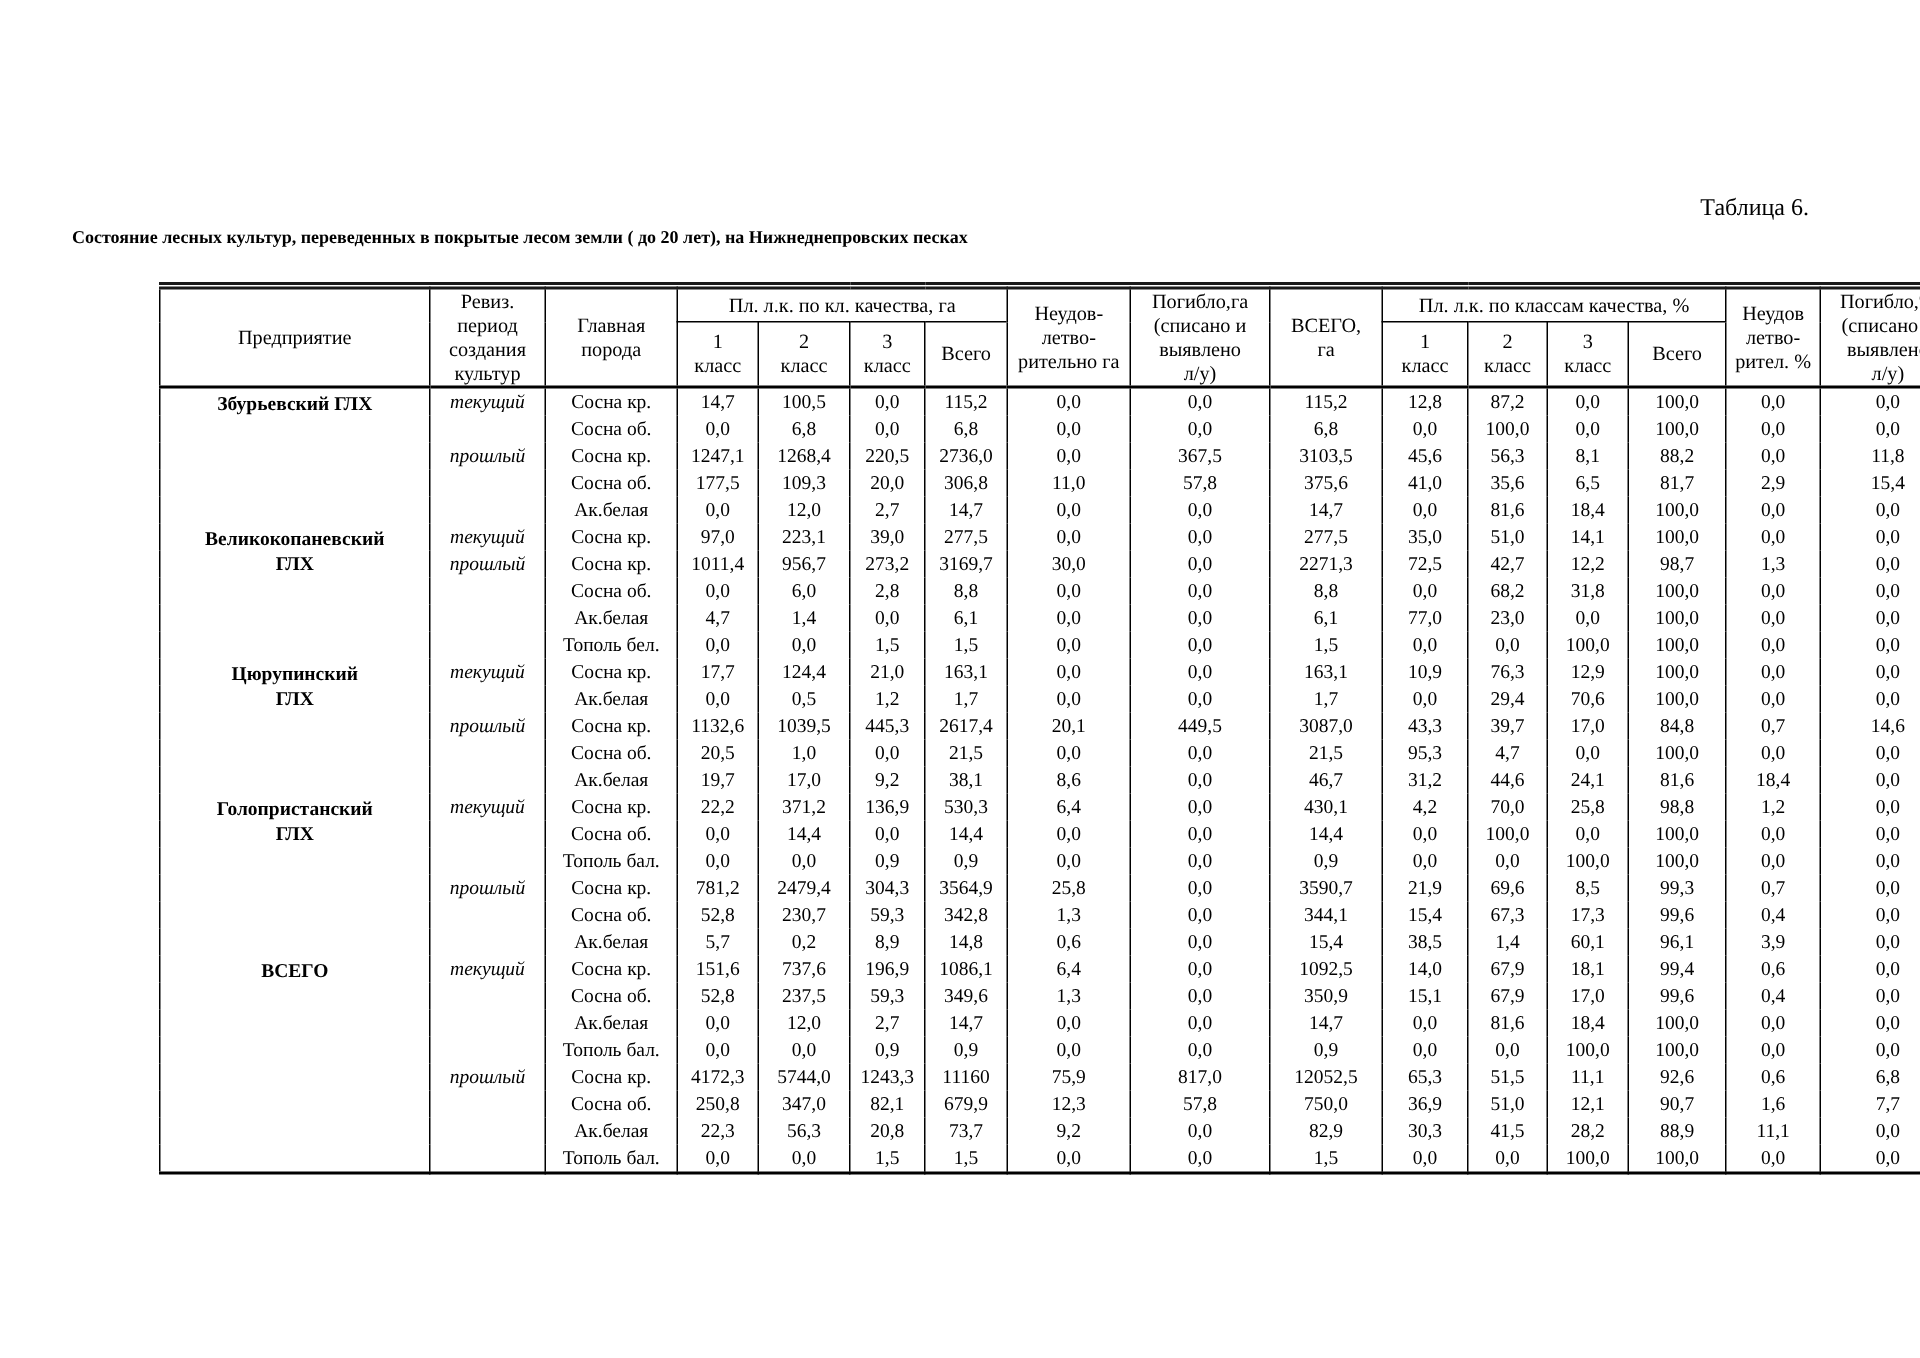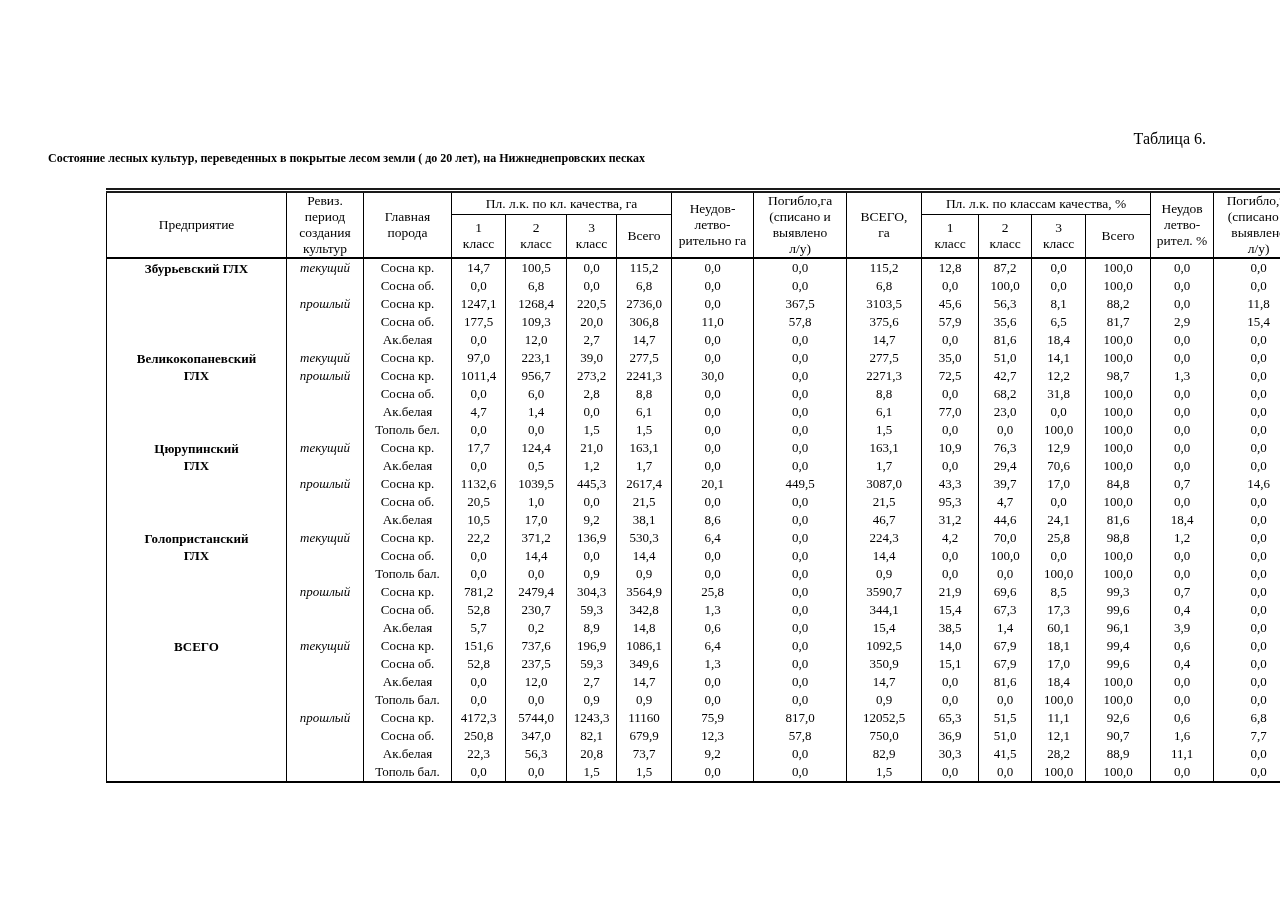--- a/index.html
+++ b/index.html
@@ -204,21 +204,21 @@
         </tr>
         <tr>
           <td>Сосна об.</td>
           <td>177,5</td>
           <td>109,3</td>
           <td>20,0</td>
           <td>306,8</td>
           <td>11,0</td>
           <td>57,8</td>
           <td>375,6</td>
-          <td>57,9</td>
+          <td>41,0</td>
           <td>35,6</td>
           <td>6,5</td>
           <td>81,7</td>
           <td>2,9</td>
           <td>15,4</td>
         </tr>
         <tr>
           <td>Ак.белая</td>
           <td>0,0</td>
           <td>12,0</td>
@@ -252,21 +252,21 @@
           <td>100,0</td>
           <td>0,0</td>
           <td>0,0</td>
         </tr>
         <tr>
           <td class="per" rowspan="4">прошлый</td>
           <td>Сосна  кр.</td>
           <td>1011,4</td>
           <td>956,7</td>
           <td>273,2</td>
-          <td>2241,3</td>
+          <td>3169,7</td>
           <td>30,0</td>
           <td>0,0</td>
           <td>2271,3</td>
           <td>72,5</td>
           <td>42,7</td>
           <td>12,2</td>
           <td>98,7</td>
           <td>1,3</td>
           <td>0,0</td>
         </tr>
@@ -381,21 +381,21 @@
           <td>21,5</td>
           <td>95,3</td>
           <td>4,7</td>
           <td>0,0</td>
           <td>100,0</td>
           <td>0,0</td>
           <td>0,0</td>
         </tr>
         <tr>
           <td>Ак.белая</td>
-          <td>10,5</td>
+          <td>19,7</td>
           <td>17,0</td>
           <td>9,2</td>
           <td>38,1</td>
           <td>8,6</td>
           <td>0,0</td>
           <td>46,7</td>
           <td>31,2</td>
           <td>44,6</td>
           <td>24,1</td>
           <td>81,6</td>
@@ -406,21 +406,21 @@
           <td class="ent" rowspan="6">Голопристанский
 ГЛХ</td>
           <td class="per" rowspan="3">текущий</td>
           <td>Сосна  кр.</td>
           <td>22,2</td>
           <td>371,2</td>
           <td>136,9</td>
           <td>530,3</td>
           <td>6,4</td>
           <td>0,0</td>
-          <td>224,3</td>
+          <td>430,1</td>
           <td>4,2</td>
           <td>70,0</td>
           <td>25,8</td>
           <td>98,8</td>
           <td>1,2</td>
           <td>0,0</td>
         </tr>
         <tr>
           <td>Сосна об.</td>
           <td>0,0</td>

